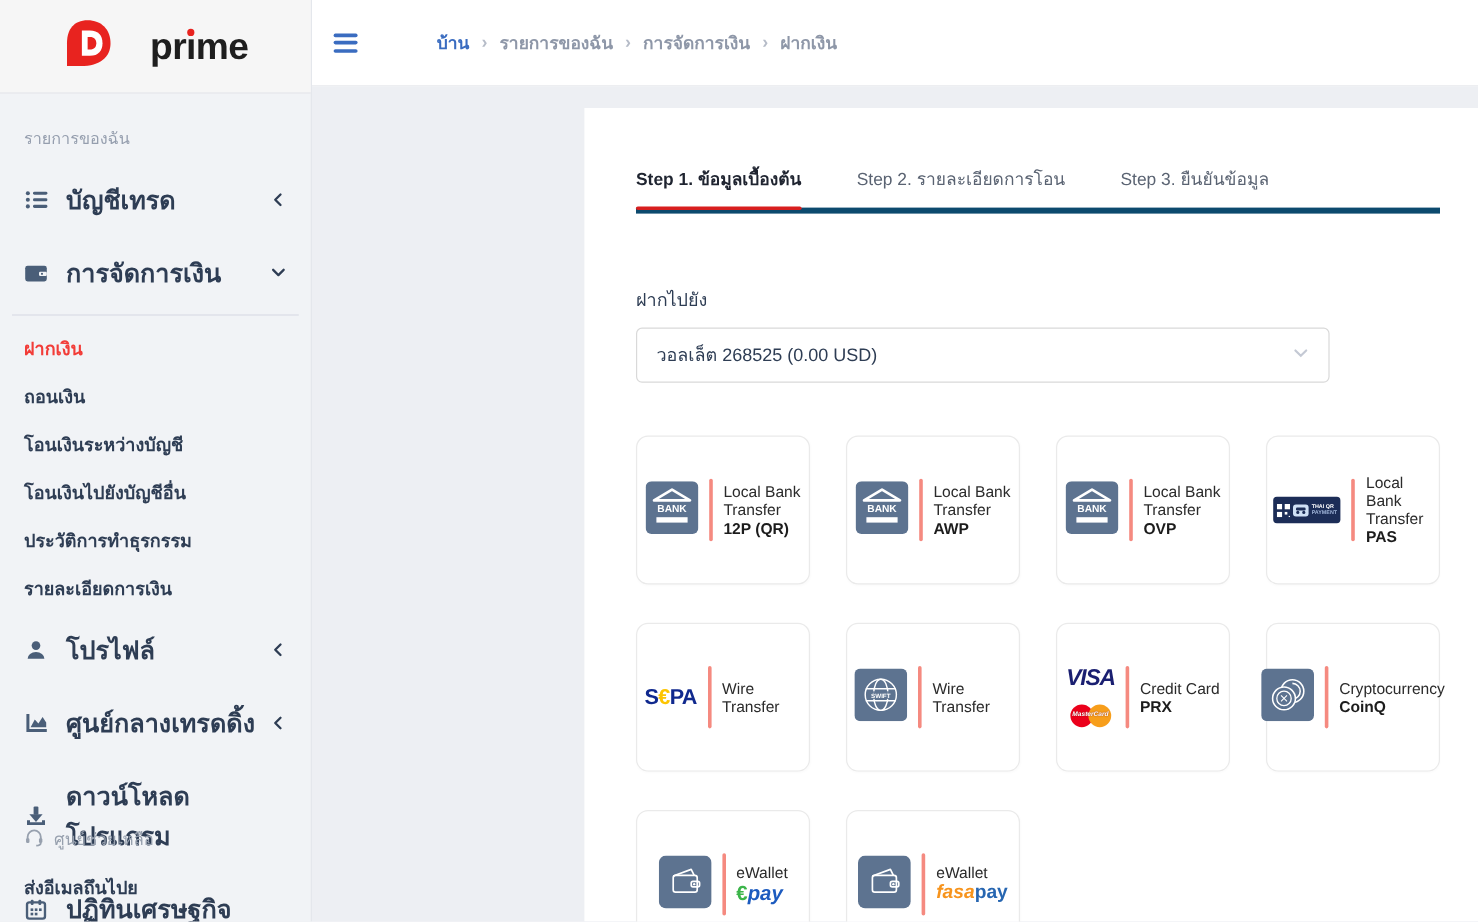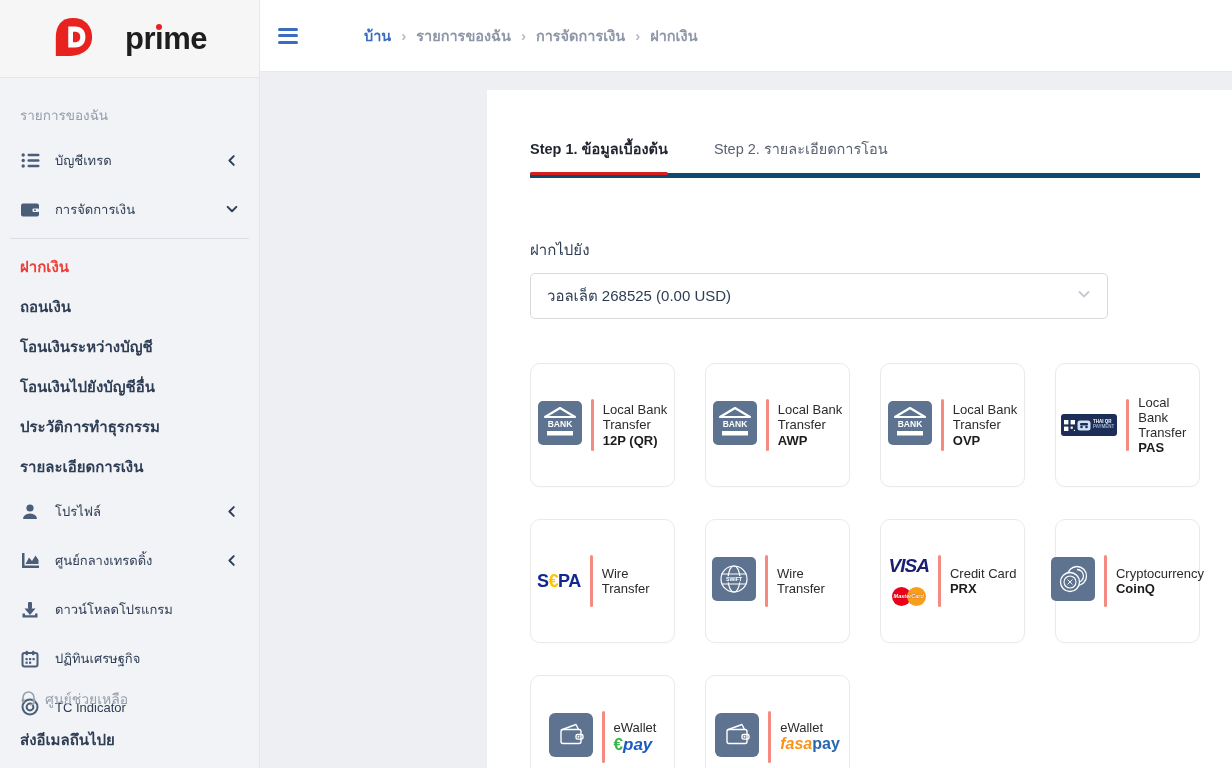--- a/index.html
+++ b/index.html
@@ -12,21 +12,21 @@
     background:#f1f3f6; border-right:1px solid #e4e7ec; }
   .logo-area { height:78px; background:#f6f6f6; border-bottom:1px solid #e3e5e9;
     display:flex; align-items:center; justify-content:center; }
   .logo { display:flex; align-items:center; gap:8px; }
   .logo-word { font-size:31px; font-weight:800; color:#1e1e1e; letter-spacing:-0.5px; position:relative;margin-left:23px; }
   .logo-word .idot { position:absolute; width:6px; height:6px; border-radius:50%; background:#e8231f; top:3px; }
   .side-scroll { padding:26px 0 0 0; }
   .side-section-label { font-size:13.5px; color:#959eae; padding:0 20px 10px 20px; }
   .nav-item { display:flex; align-items:center; padding:14px 20px; cursor:pointer; }
   .nav-item .nicon { width:20px; height:20px; margin-right:15px; display:flex; align-items:center; justify-content:center; flex:0 0 20px; }
-  .nav-item .nlabel { font-size:13px; font-weight:400; color:#2e3d54; flex:1; }
+  .nav-item .nlabel { font-size:21px; font-weight:700; color:#2e3d54; flex:1; }
   .nav-item .chev { width:14px; height:14px; display:flex; align-items:center; justify-content:center; }
   .nav-sub { padding:8px 20px; font-size:15px; font-weight:700; color:#2e3d54; cursor:pointer; }
   .nav-sub.active { color:#f23c38; }
   .nav-divider { height:1px; background:#d9dde4; margin:4px 10px 8px 10px; }
   .side-help { position:absolute; left:0; bottom:0; width:100%; padding:0 20px 16px 20px; }
   .help-row { display:flex; align-items:center; gap:8px; color:#97a0ae; font-size:14px; margin-bottom:18px; cursor:pointer; }
   .email-row { font-size:15px; font-weight:700; color:#2e3d54; cursor:pointer; }
 
   
   .topbar { position:absolute; left:260px; top:0; width:972px; height:72px; background:#ffffff;
@@ -236,20 +236,21 @@
         <span class="crumb">การจัดการเงิน</span>
         <span class="crumb-sep">›</span>
         <span class="crumb">ฝากเงิน</span>
       </div>
   </header>
 
   <main class="panel">
     <div class="tabs" id="tabs">
         <div class="tab active">Step 1. ข้อมูลเบื้องต้น</div>
         <div class="tab">Step 2. รายละเอียดการโอน</div>
+        <div class="tab">Step 3. ยืนยันข้อมูล</div>
       </div>
 
     <div class="form-label">ฝากไปยัง</div>
     <div class="select-box">
       <span class="select-value">วอลเล็ต 268525 (0.00 USD)</span>
       <span>
         <svg width="14" height="14" viewBox="0 0 14 14" fill="none" stroke="#c4c9d4" stroke-width="1.8" stroke-linecap="round">
             <path d="M2.5 5 L7 9.5 L11.5 5"></path>
           </svg>
       </span>

